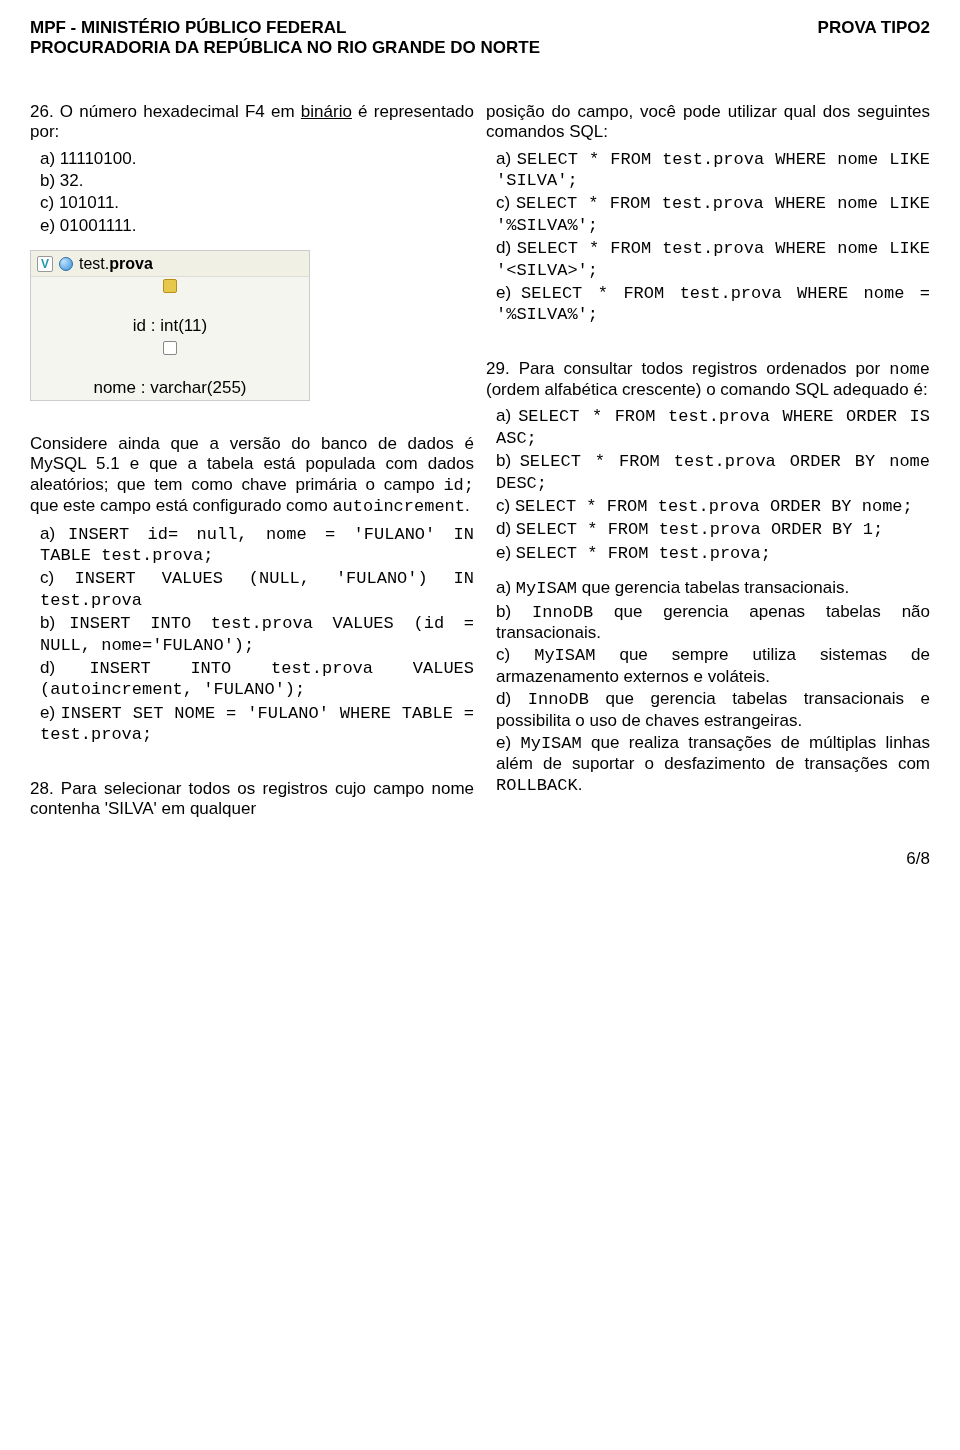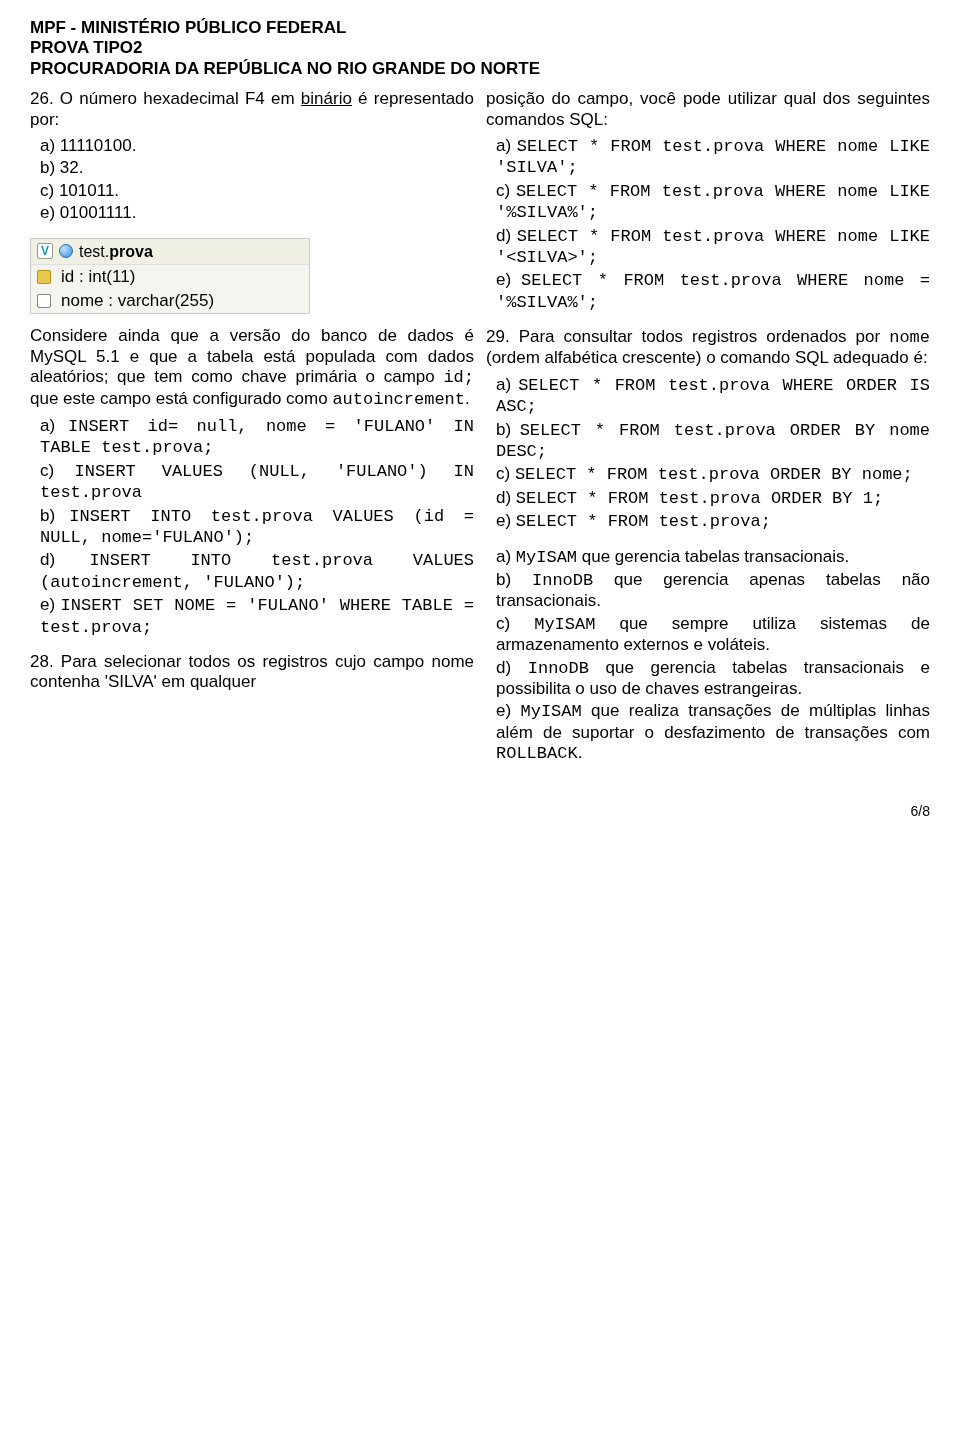--- a/index.html
+++ b/index.html
@@ -6,32 +6,32 @@
   body {
     font-family: "Trebuchet MS", Verdana, sans-serif;
     font-size: 17px;
     line-height: 1.2;
     color: #000;
     background: #fff;
     width: 960px;
     padding: 18px 30px 30px 30px;
   }
   .header { margin-bottom: 10px; }
-  .header-top { display: flex; justify-content: space-between; font-weight: bold; flex-direction: column; }
+  .header-top { display: flex; justify-content: space-between; font-weight: bold; }
   .header-line { font-weight: bold; }
   .columns {
     display: flex;
     gap: 12px;
     margin-top: 6px;
   }
   .col {
     width: 50%;
     text-align: justify;
   }
-  .para { margin-bottom: 6px; }
+  .para { margin-bottom: 6px; margin-top: 33px; }
   .opts { margin: 4px 0 14px 0; }
   .opt { margin: 2px 0 2px 10px; }
   .opt .pref { display: inline; }
   .opt .body { display: inline; }
   code, .mono { font-family: "Courier New", monospace; }
   .justify { text-align: justify; }
   u { text-decoration: underline; }
   .tableimg {
     border: 1px solid #ccc;
     background: #f5f5f0;
@@ -45,42 +45,43 @@
     font-size: 16px;
     display: flex;
     align-items: center;
     gap: 6px;
     border-bottom: 1px solid #ddd;
   }
   .tableimg .row {
     padding: 2px 6px;
     display: flex;
     align-items: center;
-    gap: 10px;
+    gap: 23px;
     font-size: 17px;
+    flex-direction: column;
   }
   .ic-v {
     display:inline-flex; width:16px; height:16px; background:#fff; border:1px solid #999;
     color:#29a; font-weight:bold; font-size:12px; align-items:center; justify-content:center;
     border-radius:2px;
   }
   .ic-circle {
     display:inline-block; width:14px; height:14px; border-radius:50%;
     background: radial-gradient(circle at 30% 30%, #bde3ff, #3a8fd6);
     border:1px solid #2a6ea8;
   }
   .ic-key {
     display:inline-block; width:14px; height:14px;
     background:#e6c84a; border:1px solid #b89018; border-radius:2px;
   }
   .ic-doc {
     display:inline-block; width:14px; height:14px;
     background:#fff; border:1px solid #888; border-radius:2px;
   }
-  .footer { text-align: right; margin-top: 24px; font-size: 14px; }
+  .footer { text-align: right; margin-top: 24px; font-size: 17px; }
 </style>
 </head>
 <body>
 
 <div class="header">
   <div class="header-top">
     <span>MPF - MINISTÉRIO PÚBLICO FEDERAL</span>
     <span>PROVA TIPO2</span>
   </div>
   <div class="header-line">PROCURADORIA DA REPÚBLICA NO RIO GRANDE DO NORTE</div>

